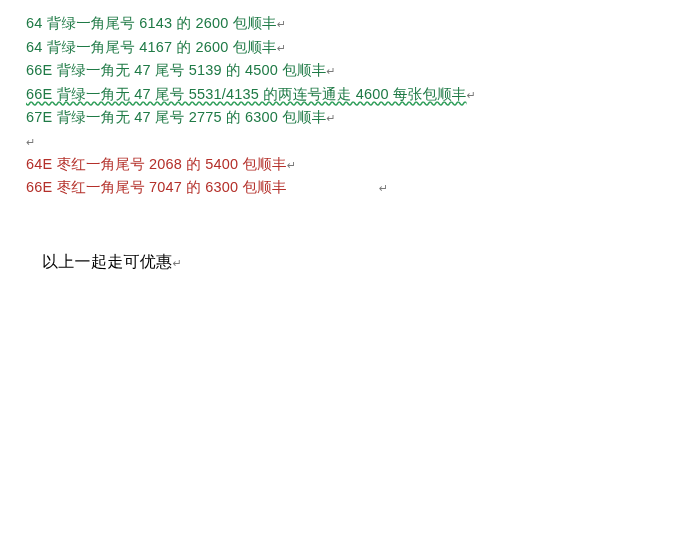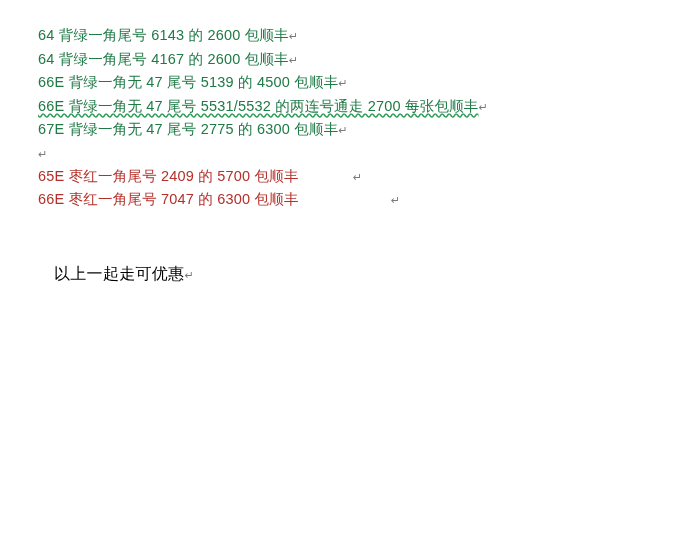--- a/index.html
+++ b/index.html
@@ -11,21 +11,21 @@
     height: 557px;
     background: #ffffff;
     font-family: "Liberation Sans", sans-serif;
     overflow: hidden;
   }
   .page {
     position: relative;
     width: 698px;
     height: 557px;
     background: #ffffff;
-    padding: 16px;
+    padding: 4px;
     box-sizing: border-box;
   }
   .doc-body {
     padding: 8px 0 0 22px;
   }
   .line {
     font-size: 14.5px;
     line-height: 22.6px;
     white-space: pre;
     letter-spacing: 0.2px;
@@ -79,26 +79,26 @@
 </style>
 </head>
 <body>
 
 <div class="page">
   <div class="doc-body">
 
     <div class="line green"><span>64 背绿一角尾号 6143 的 2600 包顺丰</span><span class="pilcrow">↵</span></div>
     <div class="line green"><span>64 背绿一角尾号 4167 的 2600 包顺丰</span><span class="pilcrow">↵</span></div>
     <div class="line green"><span>66E 背绿一角无 47 尾号 5139 的 4500 包顺丰</span><span class="pilcrow">↵</span></div>
-    <div class="line green"><span class="underline-wave">66E 背绿一角无 47 尾号 5531/5532 的两连号通走 2700 每张包顺丰</span><span class="pilcrow">↵</span></div>
+    <div class="line green"><span class="underline-wave">66E 背绿一角无 47 尾号 5531/4135 的两连号通走 4600 每张包顺丰</span><span class="pilcrow">↵</span></div>
     <div class="line green"><span>67E 背绿一角无 47 尾号 2775 的 6300 包顺丰</span><span class="pilcrow">↵</span></div>
 
     <div class="line blank"><span class="pilcrow">↵</span></div>
 
-    <div class="line red"><span>65E 枣红一角尾号 2409 的 5700 包顺丰</span><span class="tab-space"></span><span class="pilcrow">↵</span></div>
+    <div class="line red"><span>64E 枣红一角尾号 2068 的 5400 包顺丰</span><span class="pilcrow">↵</span></div>
     <div class="line red"><span>66E 枣红一角尾号 7047 的 6300 包顺丰</span><span class="tab-space-2"></span><span class="pilcrow">↵</span></div>
 
     <div class="gap-medium"></div>
 
     <div class="para para-block"><span>以上一起走可优惠</span><span class="pilcrow">↵</span></div>
 
     <div class="gap-small"></div>
 
 
   </div>

